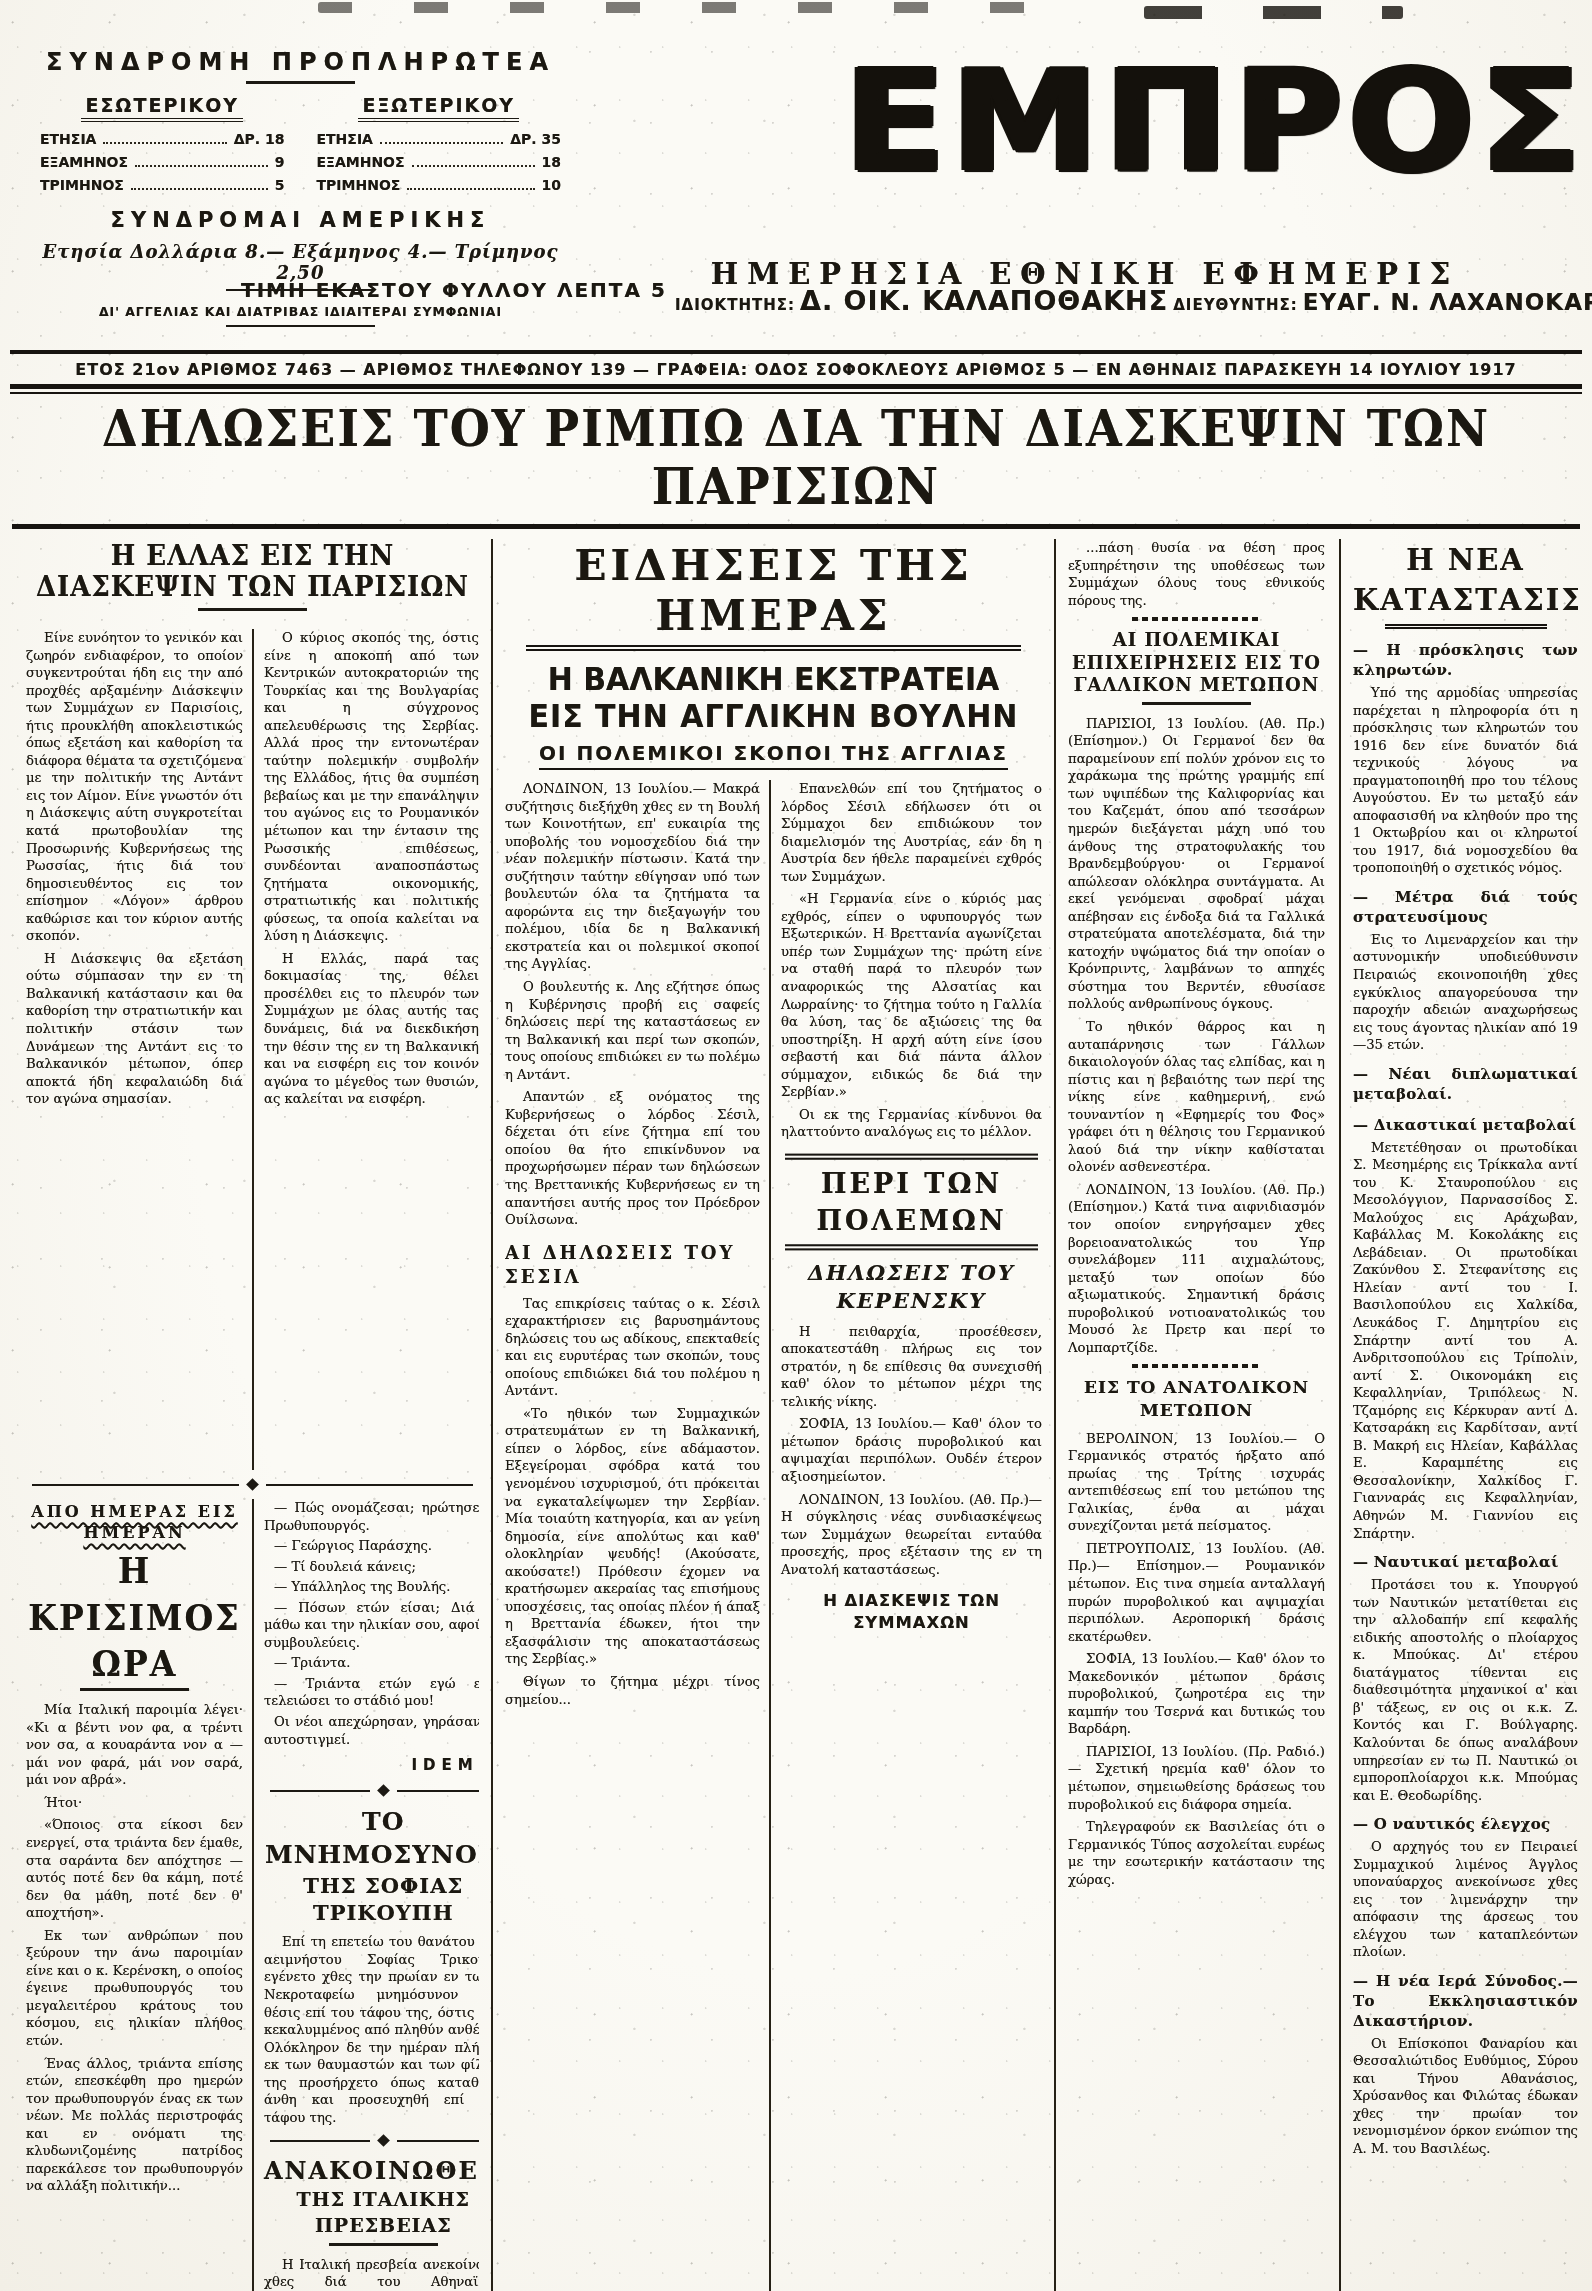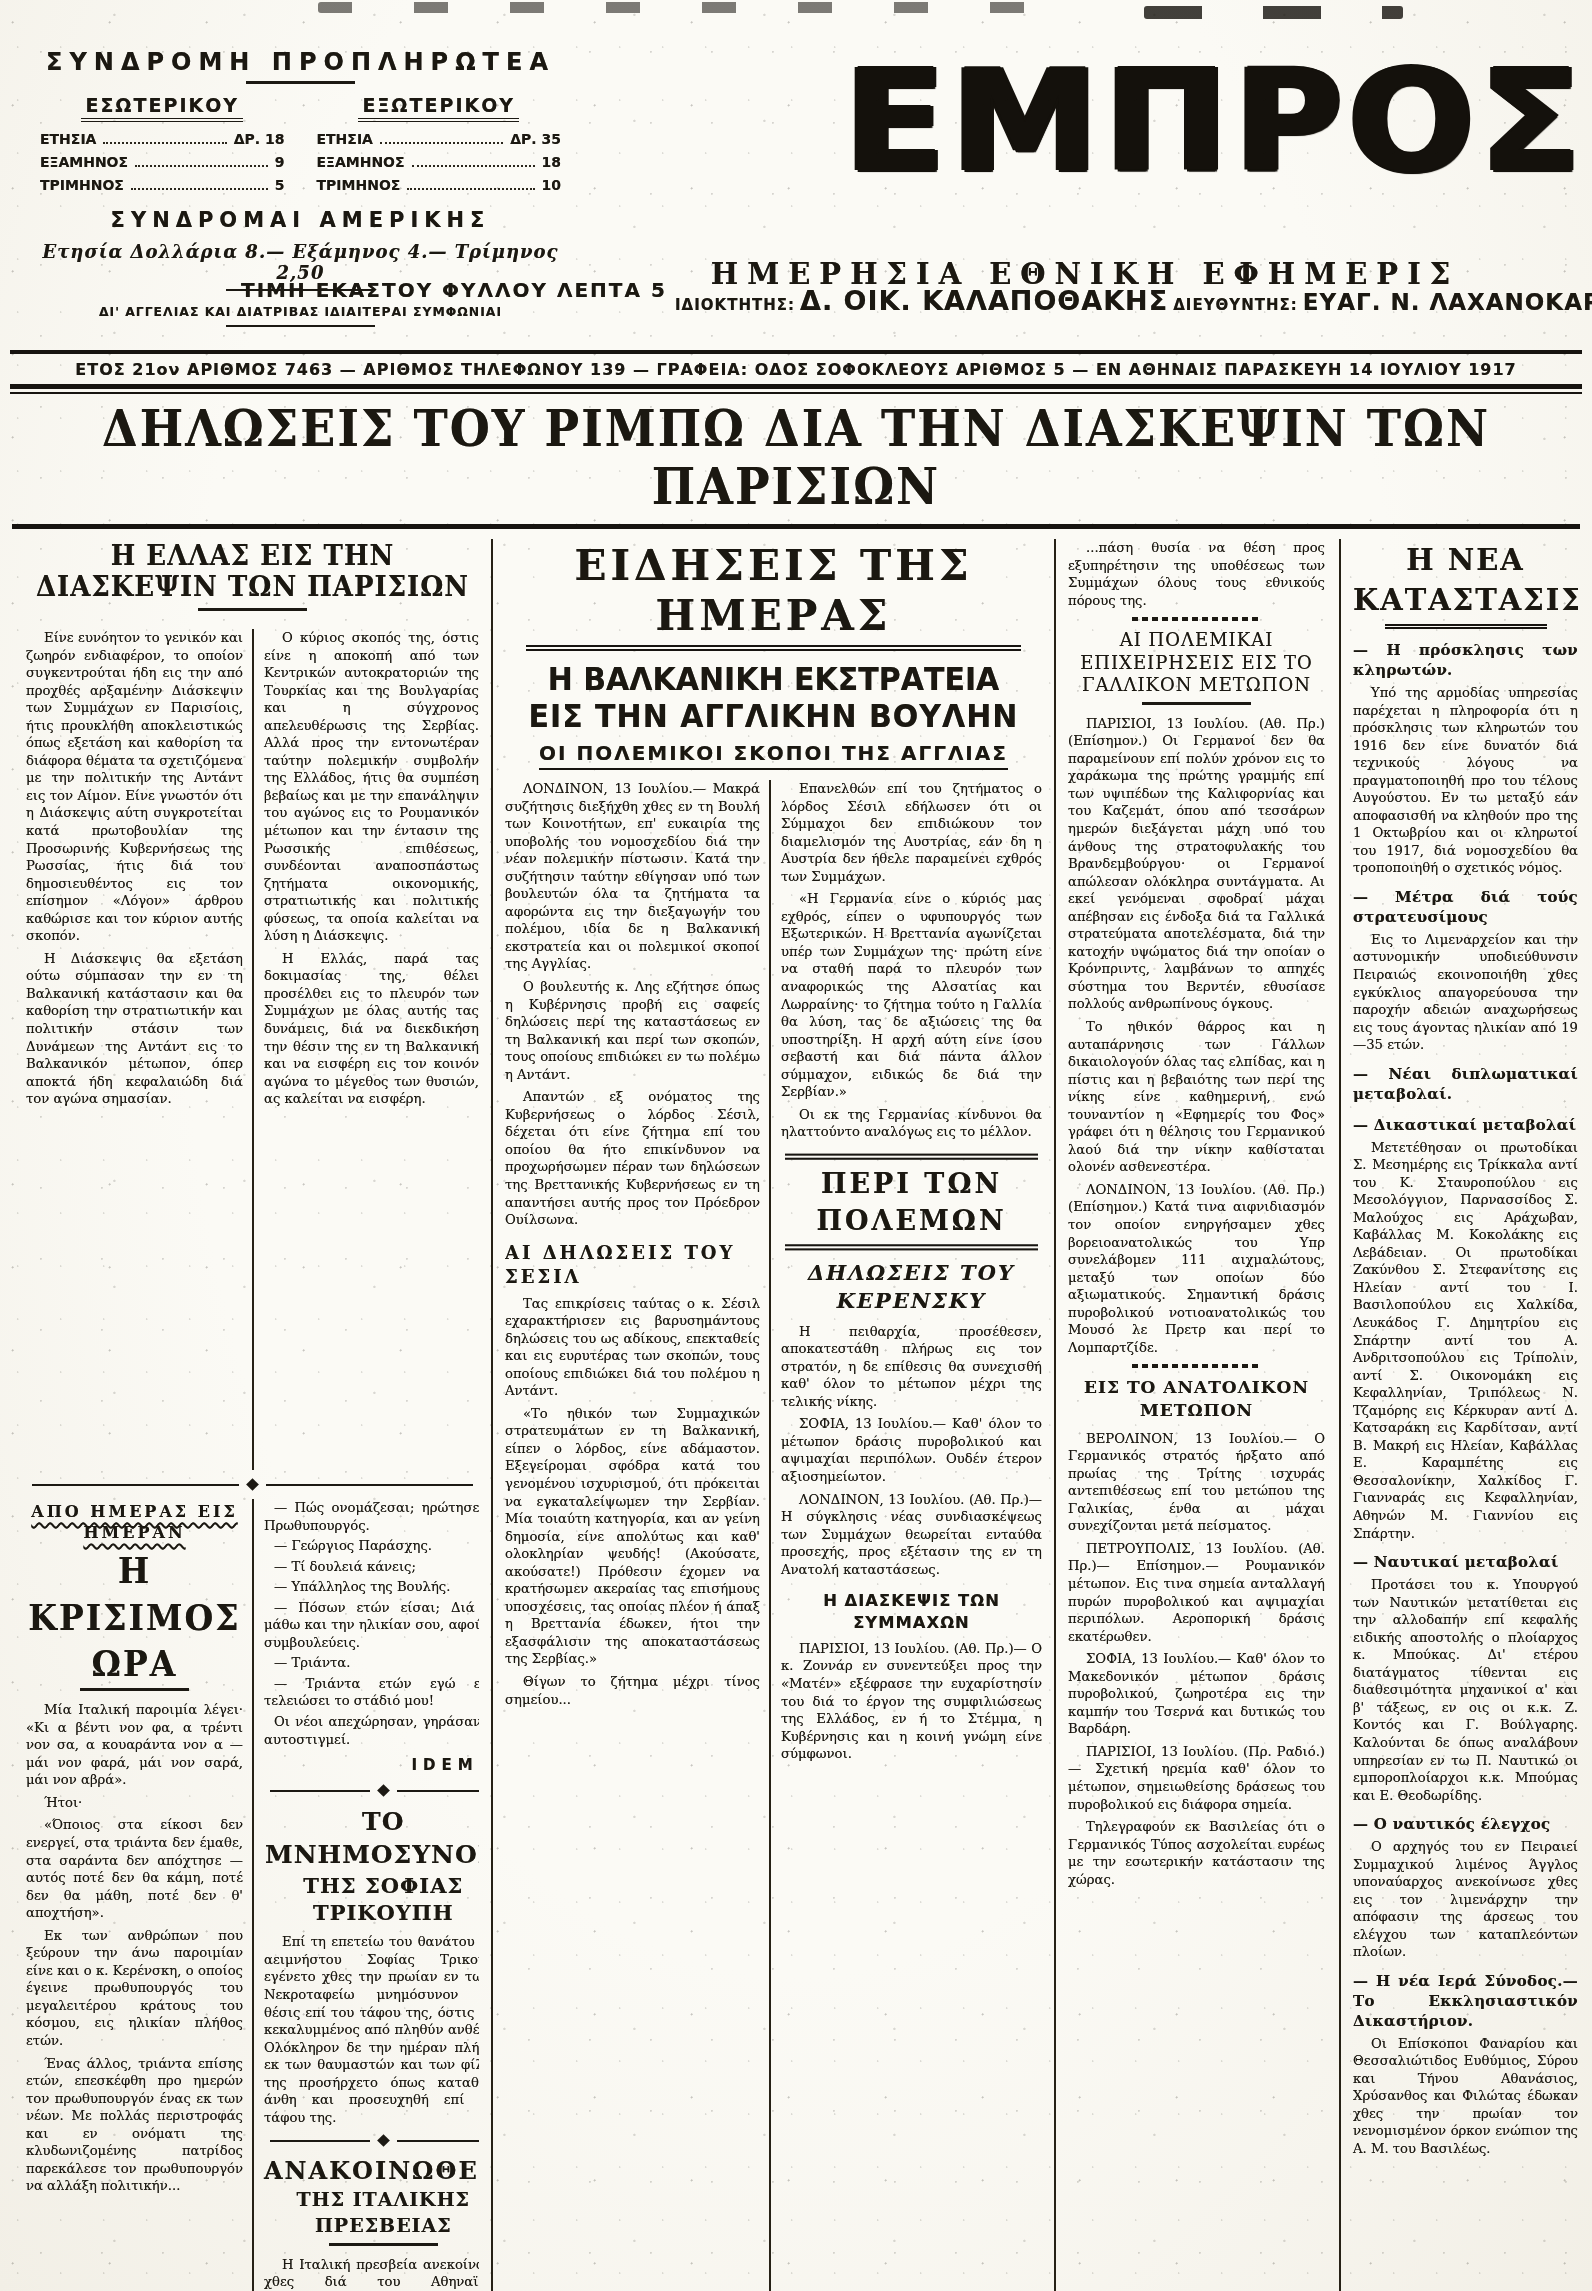--- a/index.html
+++ b/index.html
@@ -108,21 +108,21 @@
   .cg-l{width:255px;flex:none;padding-right:9px;}
   .cg-r{flex:1;border-left:2px solid #262116;padding-left:10px;}
   .sesil-heading{text-align:left;font-weight:bold;font-size:18px;letter-spacing:3px;margin:12px 0 6px;}
   .peri-banner{text-align:center;font-weight:bold;font-size:27px;letter-spacing:3px;
     border-top:6px double #171410;border-bottom:6px double #171410;padding:5px 0;margin:14px 4px 10px;transform:scaleY(1.03);}
   .ker-heading{text-align:center;font-weight:bold;font-style:italic;font-size:21px;letter-spacing:2px;margin:2px 0 8px;}
   .diask-heading{text-align:center;font-family:"DejaVu Sans",sans-serif;font-weight:bold;font-size:16.4px;letter-spacing:1px;margin:12px 0 6px;}
 
   .col4{width:257px;flex:none;border-left:2px solid #262116;margin-left:12px;padding:0 2px 0 12px;}
   .squiggle{height:4px;width:129px;margin:8px auto;background:repeating-linear-gradient(90deg,#1c1913 0 6px, transparent 6px 10px);}
-  .c4-h{text-align:center;font-weight:normal;font-size:18px;letter-spacing:1px;line-height:1.25;}
+  .c4-h{text-align:center;font-weight:bold;font-size:18px;letter-spacing:1px;line-height:1.25;}
   .c4-h2{text-align:center;font-weight:bold;font-size:17px;letter-spacing:1px;margin:4px 0 8px;}
 
   .col5{flex:1;border-left:2px solid #262116;margin-left:12px;padding-left:12px;overflow:hidden;}
   .nea-headline{text-align:center;font-weight:bold;font-size:29px;letter-spacing:2px;transform:scaleY(1.05);margin-top:2px;}
   .nea-doublerule{border-bottom:5px double #171410;width:72%;margin:6px auto 12px;}
   .nea-label{font-weight:bold;font-size:15px;letter-spacing:0.3px;margin:11px 0 3px;}
 </style>
 </head>
 <body>
 
@@ -279,21 +279,20 @@
       <div class="cg-r">
         <p>Επανελθών επί του ζητήματος ο λόρδος Σέσιλ εδήλωσεν ότι οι Σύμμαχοι δεν επιδιώκουν τον διαμελισμόν της Αυστρίας, εάν δη η Αυστρία δεν ήθελε παραμείνει εχθρός των Συμμάχων.</p>
         <p>«Η Γερμανία είνε ο κύριός μας εχθρός, είπεν ο υφυπουργός των Εξωτερικών. Η Βρεττανία αγωνίζεται υπέρ των Συμμάχων της· πρώτη είνε να σταθή παρά το πλευρόν των αναφορικώς της Αλσατίας και Λωρραίνης· το ζήτημα τούτο η Γαλλία θα λύση, τας δε αξιώσεις της θα υποστηρίξη. Η αρχή αύτη είνε ίσου σεβαστή και διά πάντα άλλον σύμμαχον, ειδικώς δε διά την Σερβίαν.»</p>
         <p>Οι εκ της Γερμανίας κίνδυνοι θα ηλαττούντο αναλόγως εις το μέλλον.</p>
         <div class="peri-banner">ΠΕΡΙ ΤΩΝ ΠΟΛΕΜΩΝ</div>
         <div class="ker-heading">ΔΗΛΩΣΕΙΣ ΤΟΥ ΚΕΡΕΝΣΚΥ</div>
         <p>Η πειθαρχία, προσέθεσεν, αποκατεστάθη πλήρως εις τον στρατόν, η δε επίθεσις θα συνεχισθή καθ' όλον το μέτωπον μέχρι της τελικής νίκης.</p>
         <p>ΣΟΦΙΑ, 13 Ιουλίου.— Καθ' όλον το μέτωπον δράσις πυροβολικού και αψιμαχίαι περιπόλων. Ουδέν έτερον αξιοσημείωτον.</p>
         <p>ΛΟΝΔΙΝΟΝ, 13 Ιουλίου. (Αθ. Πρ.)— Η σύγκλησις νέας συνδιασκέψεως των Συμμάχων θεωρείται ενταύθα προσεχής, προς εξέτασιν της εν τη Ανατολή καταστάσεως.</p>
         <div class="diask-heading">Η ΔΙΑΣΚΕΨΙΣ ΤΩΝ ΣΥΜΜΑΧΩΝ</div>
-        <p>ΠΑΡΙΣΙΟΙ, 13 Ιουλίου. (Αθ. Πρ.)— Ο κ. Ζοννάρ εν συνεντεύξει προς την «Ματέν» εξέφρασε την ευχαρίστησίν του διά το έργον της συμφιλιώσεως της Ελλάδος, εν ή το Στέμμα, η Κυβέρνησις και η κοινή γνώμη είνε σύμφωνοι.</p>
       </div>
     </div>
   </div>
 
   <div class="col4 bodytxt ink">
     <p>...πάση θυσία να θέση προς εξυπηρέτησιν της υποθέσεως των Συμμάχων όλους τους εθνικούς πόρους της.</p>
     <div class="squiggle"></div>
     <div class="c4-h">ΑΙ ΠΟΛΕΜΙΚΑΙ ΕΠΙΧΕΙΡΗΣΕΙΣ ΕΙΣ ΤΟ</div>
     <div class="c4-h">ΓΑΛΛΙΚΟΝ ΜΕΤΩΠΟΝ</div>
     <div class="shortrule"></div>

